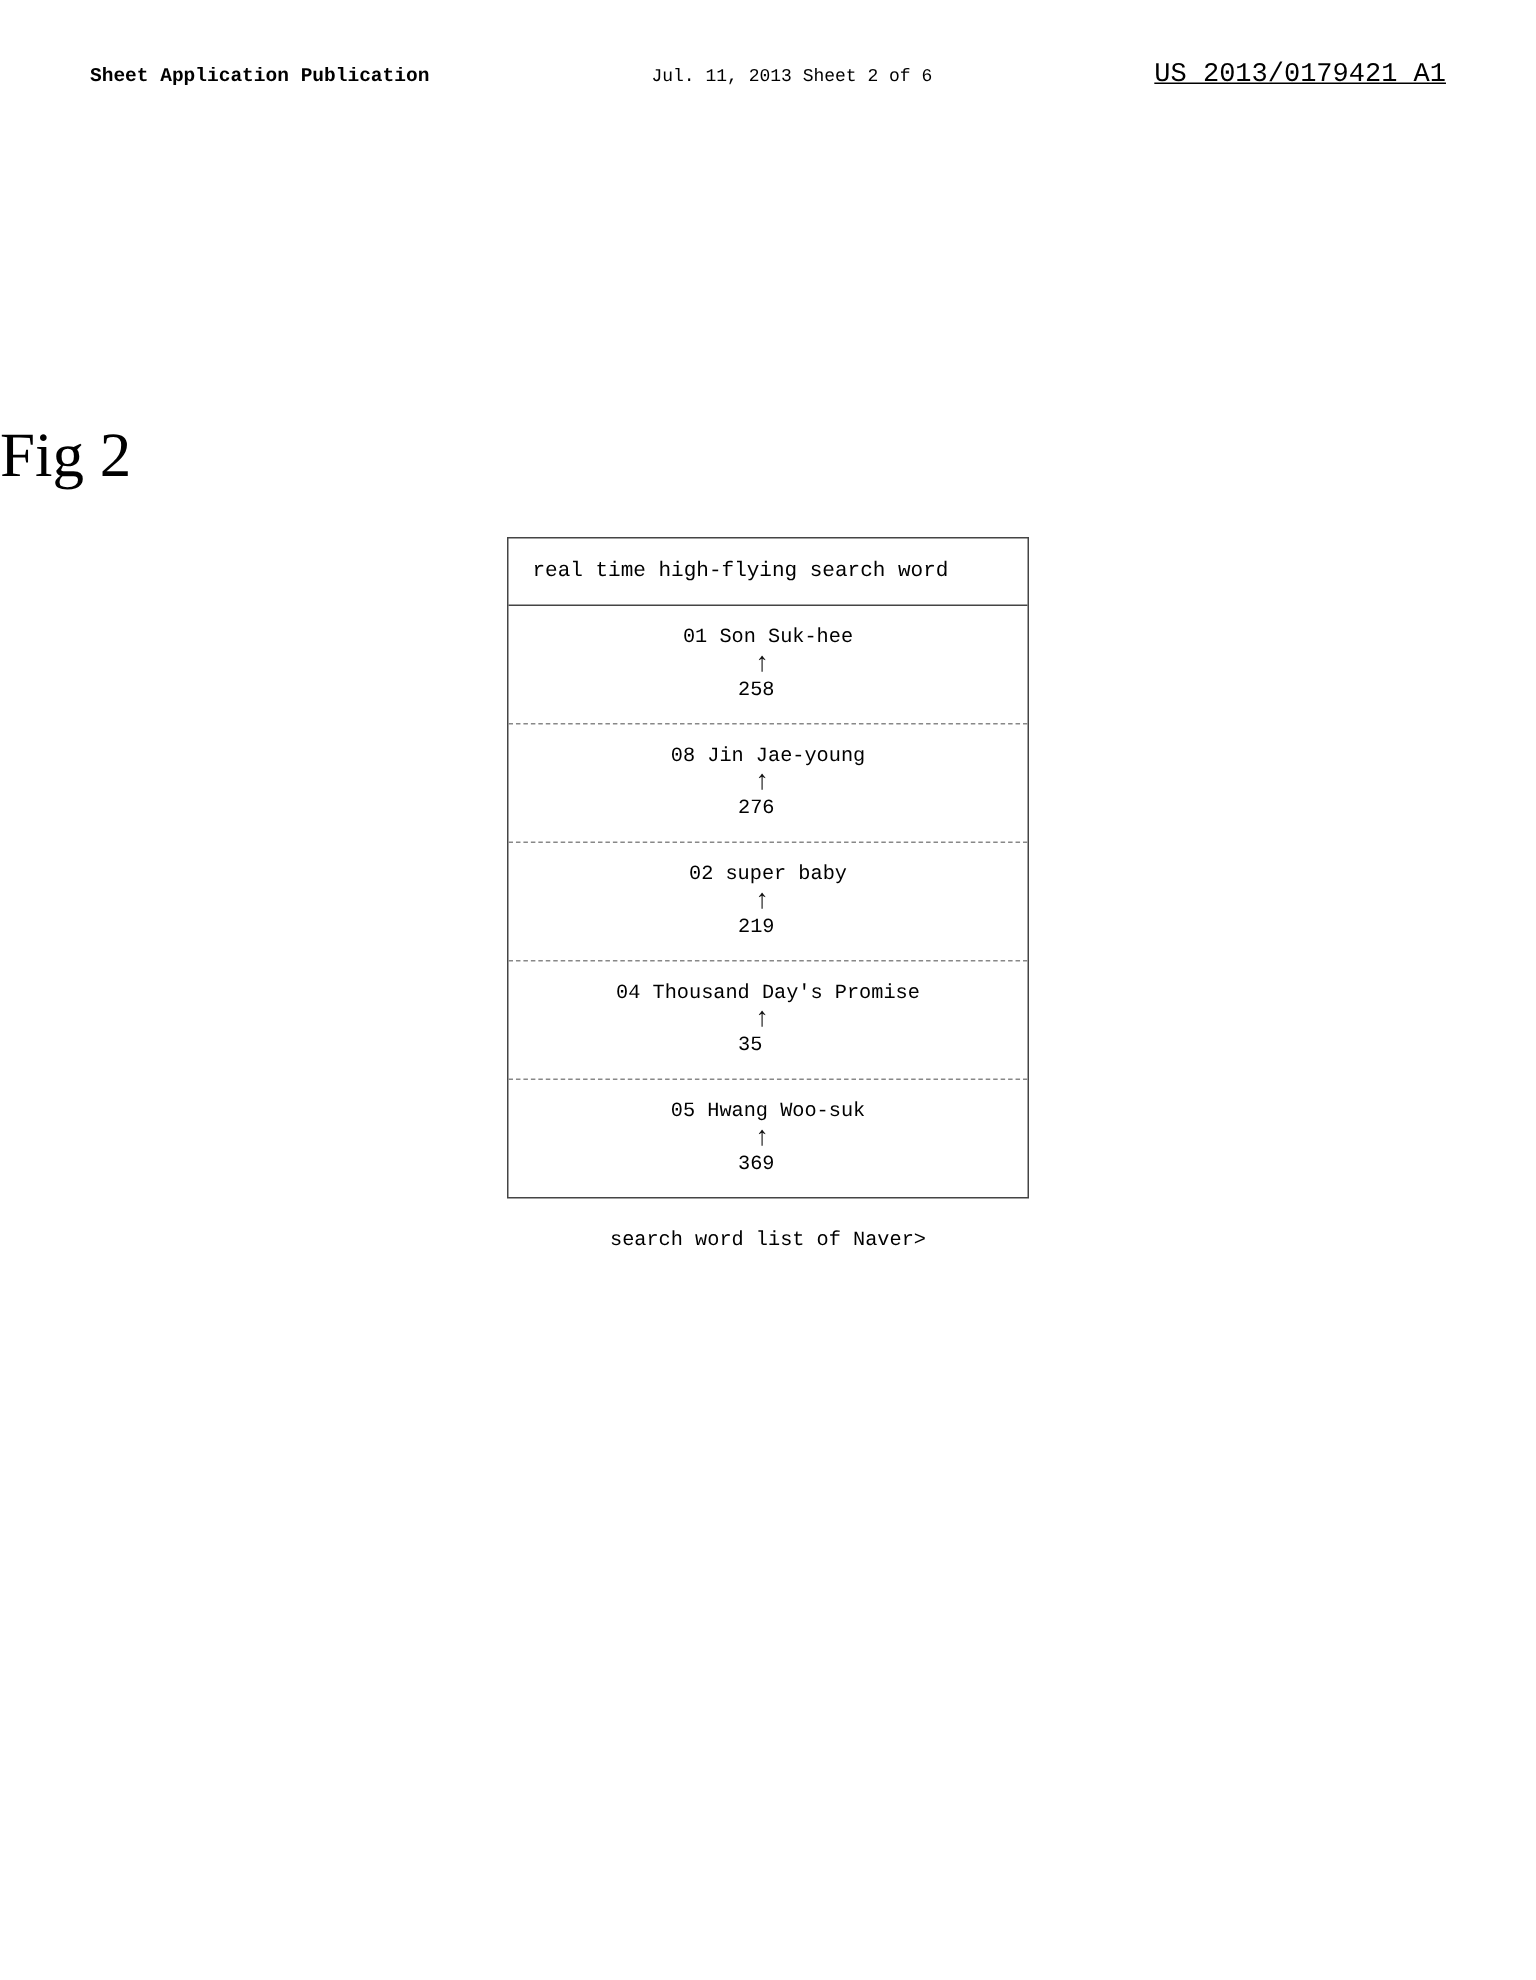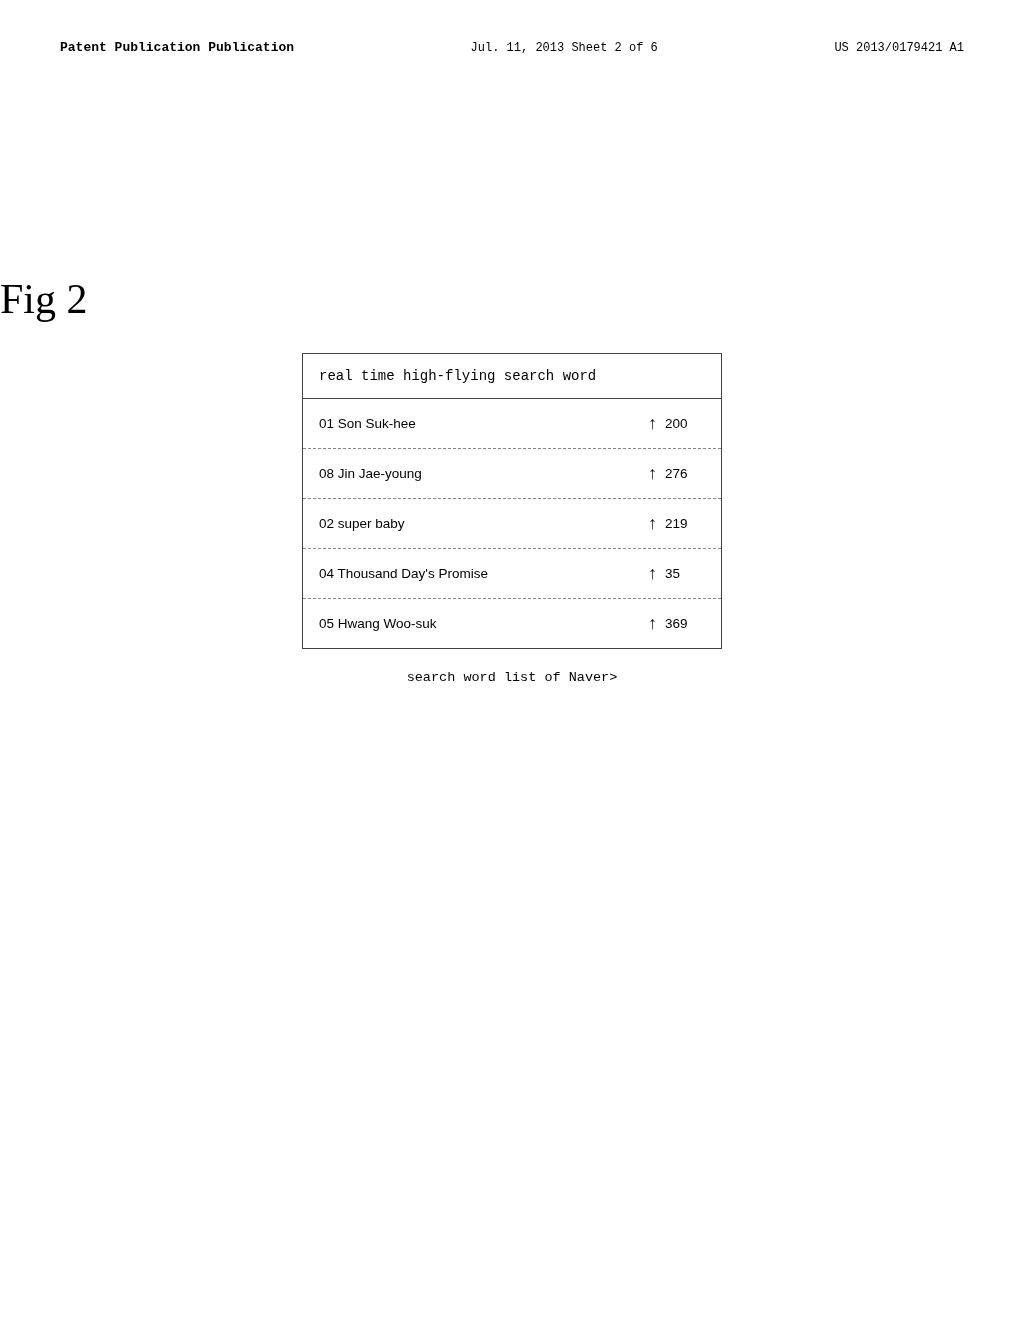--- a/index.html
+++ b/index.html
@@ -28,52 +28,54 @@
     .header-left {
       font-weight: bold;
       font-size: 13px;
     }
 
     .header-center {
       font-size: 12px;
     }
 
     .header-right {
-      font-size: 12px;
+      font-size: 18px;
+      text-decoration: underline;
     }
 
     .fig-title {
       font-size: 42px;
       font-family: Georgia, 'Times New Roman', serif;
       margin-top: 220px;
       margin-bottom: 30px;
       font-weight: normal;
     }
 
     .search-table-container {
       margin: 17px auto;
-      width: 420px;
+      width: 348px;
       border: 1.5px solid #444;
     }
 
     .table-header {
       padding: 14px 16px;
       font-family: 'Courier New', Courier, monospace;
       font-size: 14px;
       border-bottom: 1.5px solid #444;
       text-align: left;
     }
 
     .table-row {
       display: flex;
       align-items: center;
       padding: 14px 16px;
       border-bottom: 1px dashed #888;
-      font-family: Liberation Sans, sans-serif;
+      font-family: Liberation Mono, monospace;
       font-size: 13.5px;
+      flex-direction: column;
     }
 
     .table-row:last-child {
       border-bottom: none;
     }
 
     .row-term {
       flex: 1;
     }
 
@@ -93,34 +95,34 @@
       font-family: 'Courier New', Courier, monospace;
       font-size: 13.5px;
       margin-top: 18px;
       line-height: 1.6;
     }
   </style>
 </head>
 <body>
 
 <div class="page-header">
-  <span class="header-left">Patent Publication Publication</span>
+  <span class="header-left">Sheet Application Publication</span>
   <span class="header-center">Jul. 11, 2013  Sheet 2 of 6</span>
   <span class="header-right">US 2013/0179421 A1</span>
 </div>
 
 <div class="fig-title">Fig 2</div>
 
 <div class="search-table-container">
   <div class="table-header">real time high-flying search word</div>
 
 <div class="table-row">
       <span class="row-term">01 Son Suk-hee</span>
       <span class="row-arrow">↑</span>
-      <span class="row-count">200</span>
+      <span class="row-count">258</span>
     </div>
     <div class="table-row">
       <span class="row-term">08 Jin Jae-young</span>
       <span class="row-arrow">↑</span>
       <span class="row-count">276</span>
     </div>
     <div class="table-row">
       <span class="row-term">02 super baby</span>
       <span class="row-arrow">↑</span>
       <span class="row-count">219</span>

